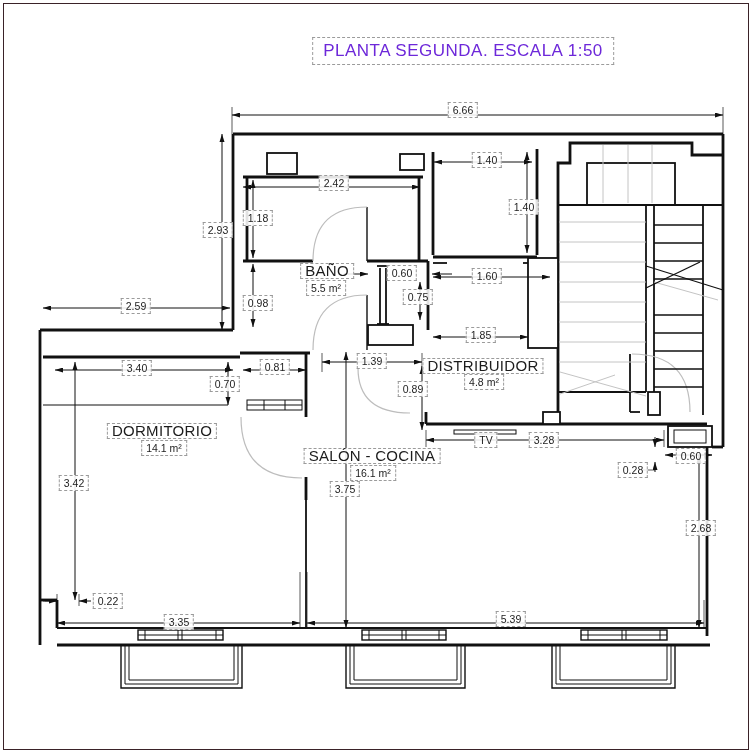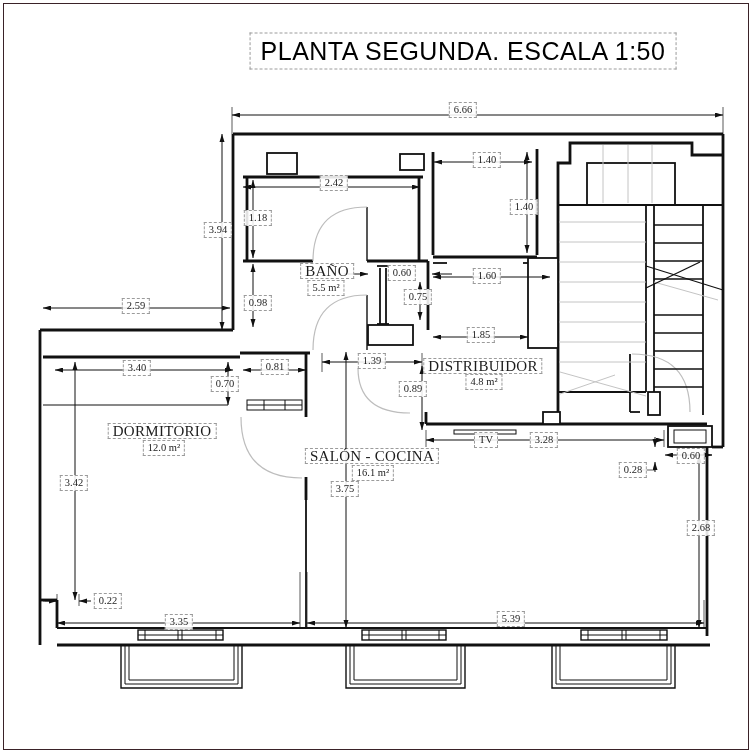--- a/index.html
+++ b/index.html
@@ -3,25 +3,25 @@
 <meta charset="utf-8">
 <style>
   html,body{margin:0;padding:0;background:#fff;}
   body{width:753px;height:754px;position:relative;overflow:hidden;
        font-family:"Liberation Sans", sans-serif;color:#1a1a1a;}
   .page-border{position:absolute;left:3px;top:3px;right:4px;bottom:4px;
        border:1.5px solid #3a2228;pointer-events:none;}
   svg{position:absolute;left:0;top:0;}
   .lbl{position:absolute;transform:translate(-50%,-50%);
        border:1px dashed #9b9b9b;background:rgba(255,255,255,.88);
-       padding:1px 4px;font-size:10.5px;line-height:12px;white-space:nowrap;color:#1c1c1c;font-family:Liberation Serif, serif;}
+       padding:1px 4px;font-size:10.5px;line-height:12px;white-space:nowrap;color:#1c1c1c;}
   .room-name{font-size:15px;letter-spacing:.3px;}
   .title-box{position:absolute;transform:translate(-50%,-50%);
-       border:1px dashed #9b9b9b;padding:3px 10px;font-size:25px;
-       letter-spacing:.5px;white-space:nowrap;color:#000000;background:rgba(255,255,255,.9);}
+       border:1px dashed #9b9b9b;padding:3px 10px;font-size:17px;
+       letter-spacing:.5px;white-space:nowrap;color:#6d28d9;background:rgba(255,255,255,.9);}
 </style>
 </head>
 <body>
 
 <div class="page-border"></div>
 
 <svg width="753" height="754" viewBox="0 0 753 754">
   <defs>
     <marker id="me" markerWidth="9" markerHeight="6" refX="8" refY="2.5" orient="auto" markerUnits="userSpaceOnUse">
       <path d="M0,0 L8,2.5 L0,5 z" fill="#111"></path>
@@ -233,27 +233,27 @@
   </g>
 </svg>
 
 <div class="title-box" style="left:463px;top:51px">PLANTA SEGUNDA. ESCALA 1:50</div>
 
 <div class="lbl room-name" style="left:327px;top:271px">BAÑO</div>
 <div class="lbl" style="left:326px;top:288px">5.5 m²</div>
 <div class="lbl room-name" style="left:483px;top:366px">DISTRIBUIDOR</div>
 <div class="lbl" style="left:484px;top:382px">4.8 m²</div>
 <div class="lbl room-name" style="left:162px;top:431px">DORMITORIO</div>
-<div class="lbl" style="left:164px;top:448px">12.0 m²</div>
+<div class="lbl" style="left:164px;top:448px">14.1 m²</div>
 <div class="lbl room-name" style="left:372px;top:456px">SALÓN - COCINA</div>
 <div class="lbl" style="left:373px;top:473px">16.1 m²</div>
 <div class="lbl" style="left:486px;top:440px">TV</div>
 
 <div class="lbl" style="left:463px;top:110px">6.66</div>
-<div class="lbl" style="left:218px;top:230px">3.94</div>
+<div class="lbl" style="left:218px;top:230px">2.93</div>
 <div class="lbl" style="left:334px;top:183px">2.42</div>
 <div class="lbl" style="left:487px;top:160px">1.40</div>
 <div class="lbl" style="left:524px;top:207px">1.40</div>
 <div class="lbl" style="left:258px;top:218px">1.18</div>
 <div class="lbl" style="left:258px;top:303px">0.98</div>
 <div class="lbl" style="left:136px;top:306px">2.59</div>
 <div class="lbl" style="left:402px;top:273px">0.60</div>
 <div class="lbl" style="left:487px;top:276px">1.60</div>
 <div class="lbl" style="left:418px;top:297px">0.75</div>
 <div class="lbl" style="left:481px;top:335px">1.85</div>

